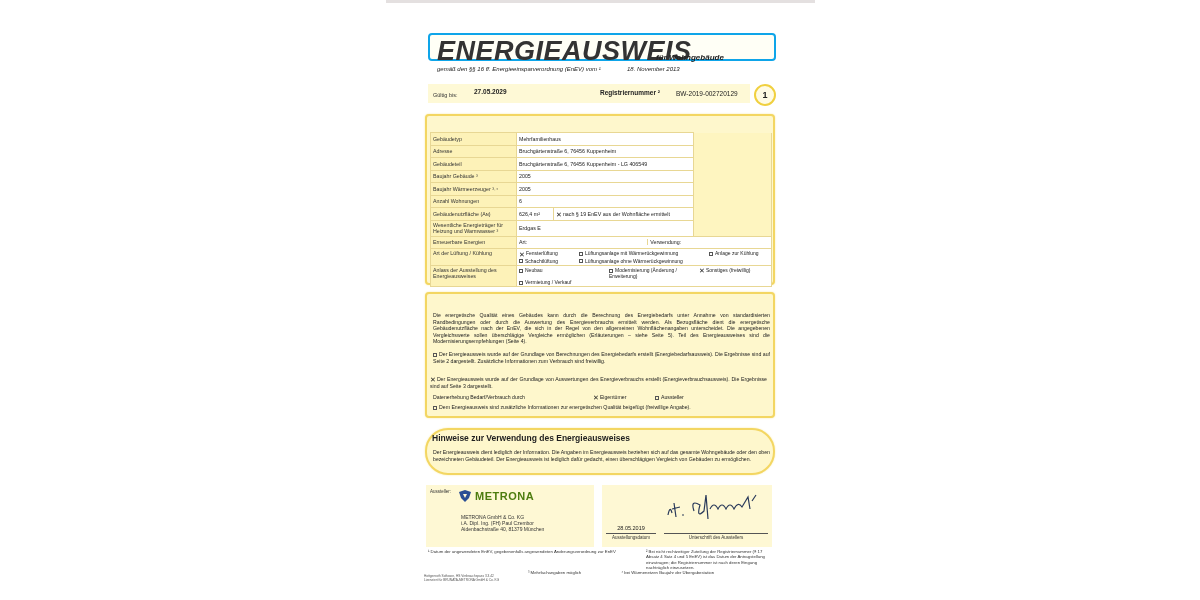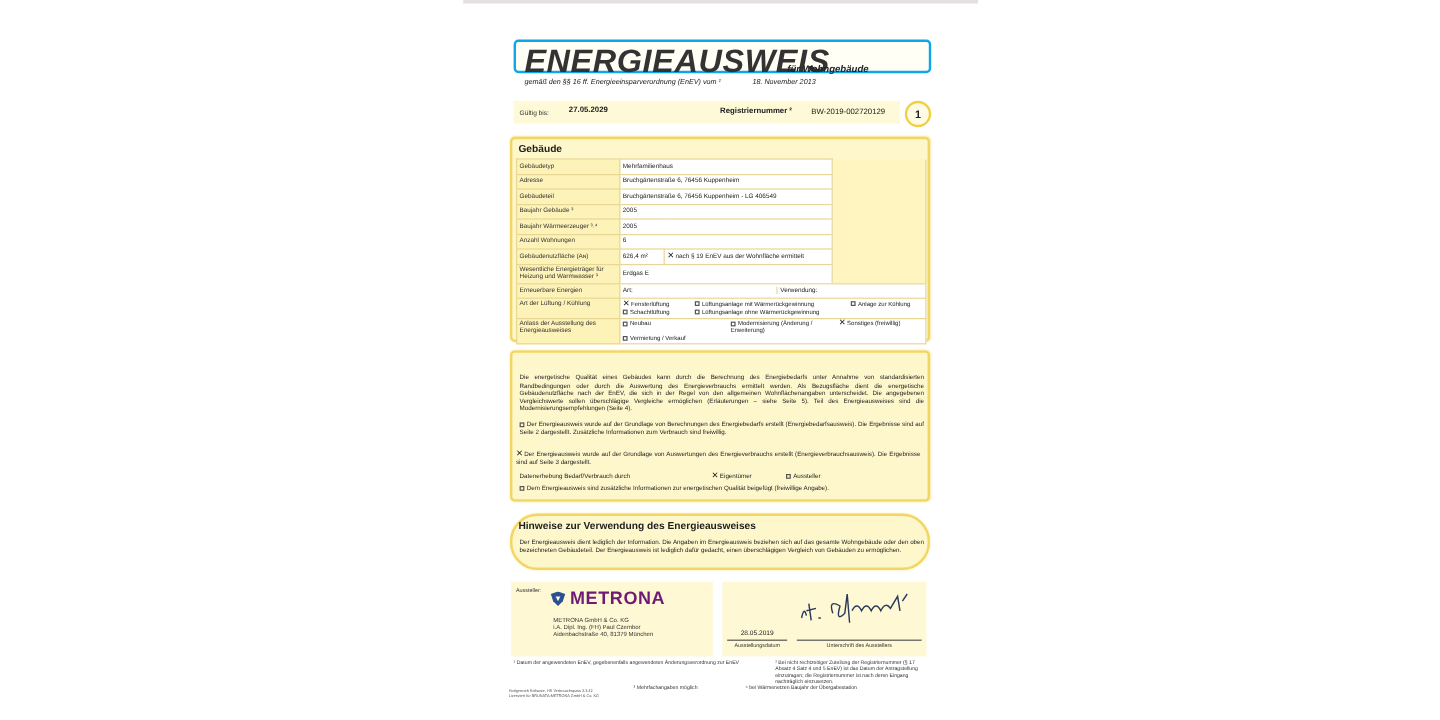--- a/index.html
+++ b/index.html
@@ -38,21 +38,21 @@
   .hin1 { left: 5px; top: 264px; width: 350px; height: 126px; }
   .hin-p { position: absolute; left: 6px; font-size: 5.2px; line-height: 6.6px; color: #222; text-align: justify; width: 337px; }
 
   .hin2 { left: 5px; top: 400px; width: 350px; height: 47px; border-radius: 23px; }
 
   .aussteller { position: absolute; left: 6px; top: 457px; width: 168px; height: 62px; background: #fef8d4; }
   .signbox { position: absolute; left: 182px; top: 457px; width: 170px; height: 62px; background: #fef8d4; }
   .small { font-size: 4.5px; color: #333; }
   .logo { position: absolute; left: 32px; top: 5px; display: flex; align-items: center; }
   .logo-mark { width: 14px; height: 12px; position: relative; }
-  .logo-text { font-size: 15px; font-weight: bold; color: #701a75; letter-spacing: 0.5px; margin-left: 3px; }
+  .logo-text { font-size: 11px; font-weight: bold; color: #4d7c0f; letter-spacing: 0.5px; margin-left: 3px; }
   .addr { position: absolute; left: 35px; top: 29px; font-size: 5px; line-height: 6px; color: #333; }
 
   .foot { position: absolute; left: 8px; top: 521px; width: 348px; font-size: 4.3px; line-height: 5.3px; color: #333; }
   .foot2 { position: absolute; left: 4px; top: 546px; font-size: 3.2px; line-height: 4px; color: #555; }
 </style>
 </head>
 <body>
 
 <div class="topstrip"></div>
 
@@ -67,21 +67,20 @@
 
   <div class="validbar">
     <span class="valid-label">Gültig bis:</span>
     <span class="valid-date">27.05.2029</span>
     <span class="reg-label">Registriernummer ²</span>
     <span class="reg-value">BW-2019-002720129</span>
   </div>
   <div class="pagecircle">1</div>
 
   <div class="section geb">
-    <div class="sec-title">Gebäude</div>
     <table class="gtable">
       <tbody>
           <tr>
         <td class="lbl">Gebäudetyp</td>
         <td class="val" colspan="2">Mehrfamilienhaus</td>
         <td class="side" rowspan="8" style="width:78px"></td>
       </tr>
       <tr>
         <td class="lbl">Adresse</td>
         <td class="val" colspan="2">Bruchgärtenstraße 6, 76456 Kuppenheim</td>

